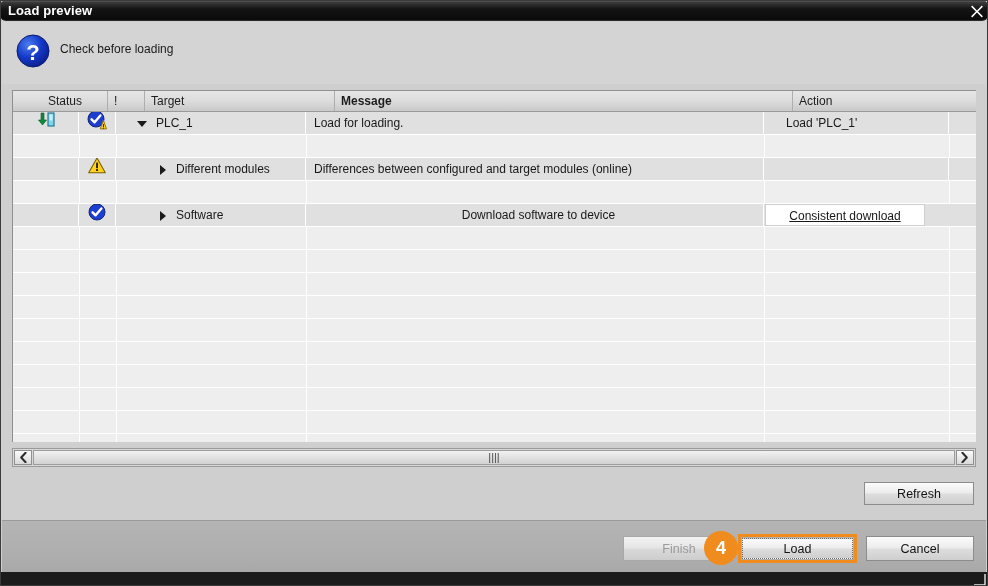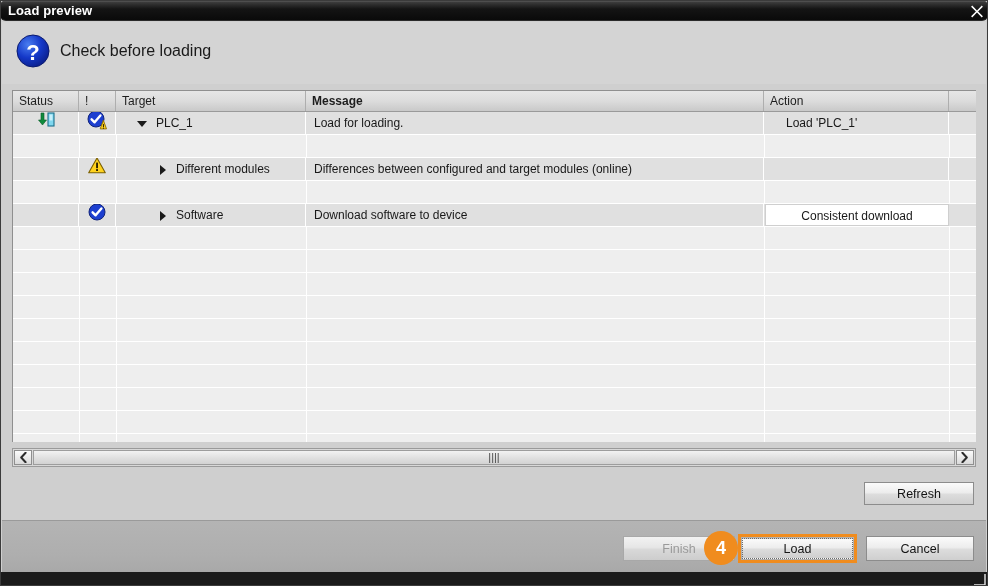--- a/index.html
+++ b/index.html
@@ -60,21 +60,21 @@
     background: #d4d4d4;
   }
   .help-icon {
     position: absolute;
     left: 14px; top: 12px;
     width: 34px; height: 34px;
   }
   .header-label {
     position: absolute;
     left: 58px; top: 20px;
-    font-size: 16px;
+    font-size: 12px;
     color: #1a1a1a;
     white-space: nowrap;
   }
 
   
   .table-wrap {
     position: absolute;
     left: 12px; top: 90px;
     width: 964px; height: 352px;
     border: 1px solid #8f8f8f;
@@ -96,20 +96,21 @@
     top: 0;
     height: 20px;
     line-height: 20px;
     font-size: 12px;
     color: #1d1d1d;
     padding-left: 6px;
     box-sizing: border-box;
     border-right: 1px solid #aeaeae;
     white-space: nowrap;
     overflow: hidden;
+    margin-left: 29px;
   }
 
   .tbody {
     position: relative;
     height: 330px;
     background: #eeeeee;
   }
   .trow {
     position: absolute;
     left: 0;
@@ -404,22 +405,22 @@
           <span>
             <svg width="18" height="18" viewBox="0 0 18 18">
               <circle cx="9" cy="9" r="8" fill="#1d3fd0" stroke="#10237a" stroke-width="1"></circle>
               <path d="M4.6 9.3 L7.6 12.3 L13.4 5.4" stroke="#ffffff" stroke-width="2.4" fill="none" stroke-linecap="round" stroke-linejoin="round"></path>
             </svg>
           </span>
         </div>
         <div class="cell cell-pad" style="left:103px; width:190px;">
           <span class="tri tri-right" style="margin-right:10px; margin-left:36px;"></span><span>Software</span>
         </div>
-        <div class="cell cell-pad" style="left:293px; width:458px;">Download software to device</div>
-        <div class="cell action-cell-edit" style="left:752px; width:184px;">Consistent download</div>
+        <div class="cell cell-pad" style="left:293px; width:458px;text-align:center;">Download software to device</div>
+        <div class="cell action-cell-edit" style="left:752px; width:160px;text-decoration:underline;">Consistent download</div>
         <div class="cell" style="left:936px; width:28px; border-right:none;"></div>
       </div>
 
       <div class="trow" style="top:115px;"></div>
       <div class="trow" style="top:138px;"></div>
       <div class="trow" style="top:161px;"></div>
       <div class="trow" style="top:184px;"></div>
       <div class="trow" style="top:207px;"></div>
       <div class="trow" style="top:230px;"></div>
       <div class="trow" style="top:253px;"></div>

